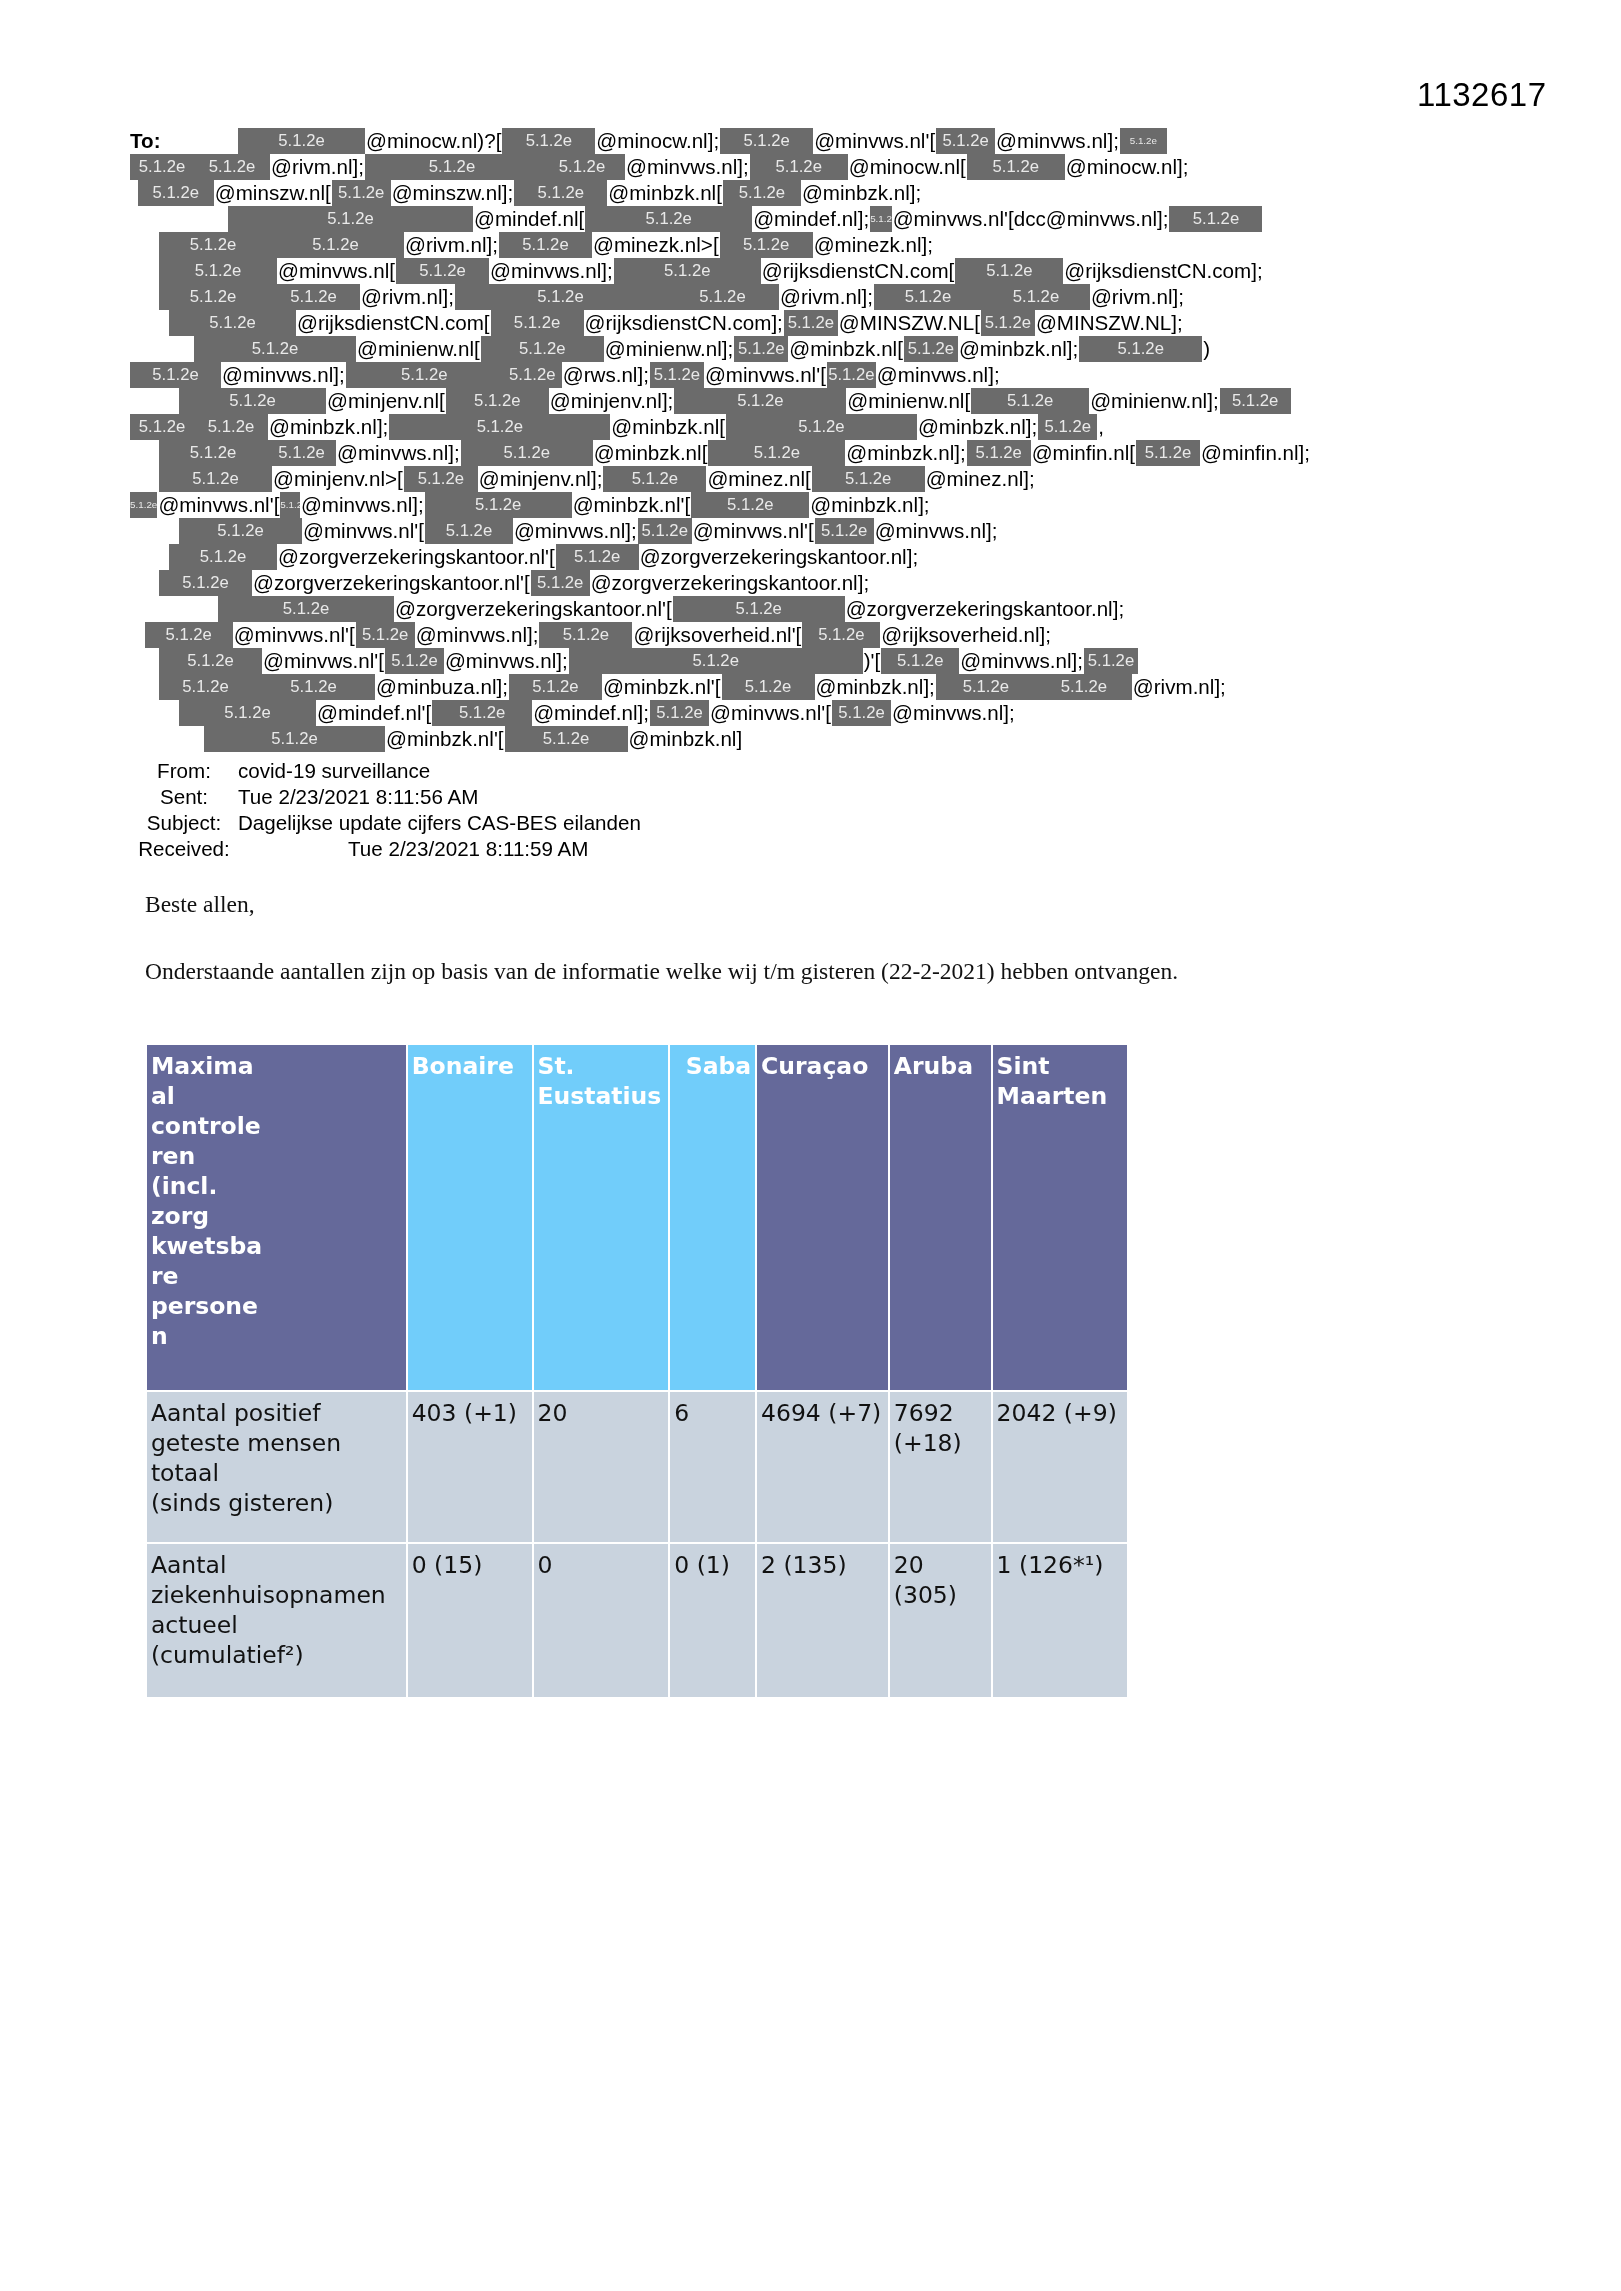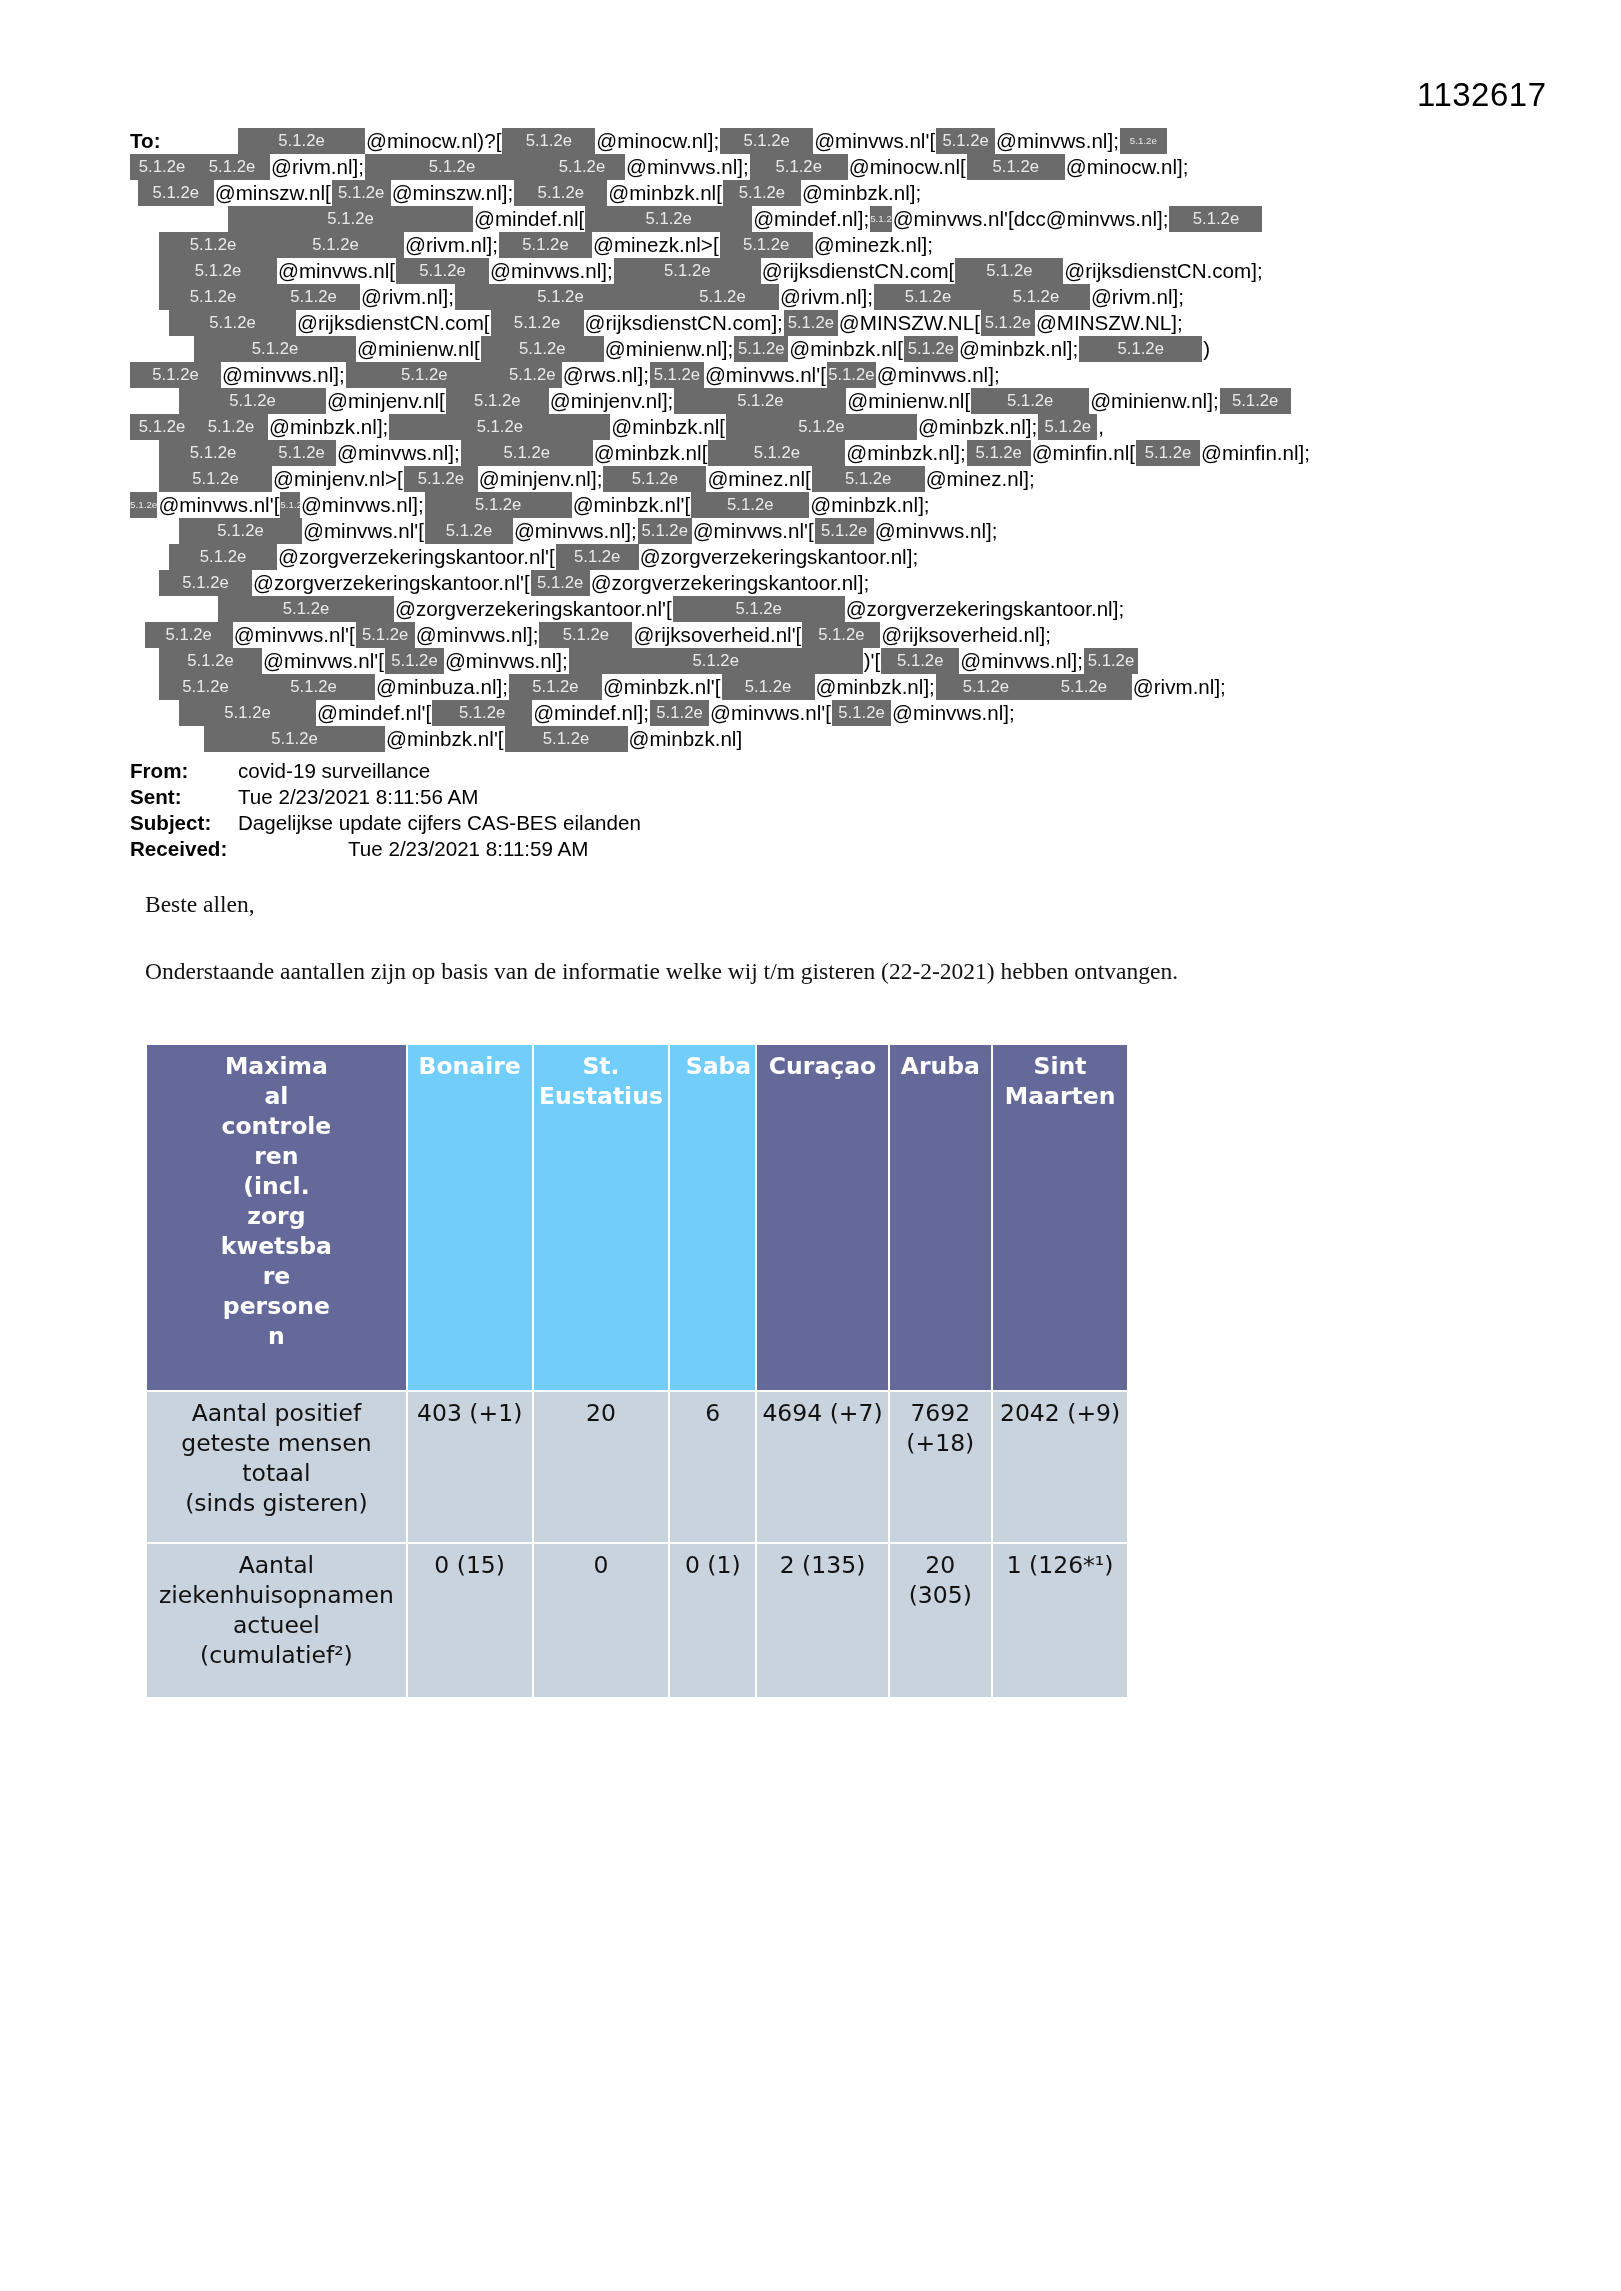--- a/index.html
+++ b/index.html
@@ -9,29 +9,29 @@
   .to-block { position: absolute; top: 128px; left: 130px; width: 1372px; }
   .to-line { height: 26px; line-height: 26px; white-space: nowrap; font-size: 20.6px; font-family: "Liberation Sans", sans-serif; position: relative; }
   .to-line span { display: inline-block; vertical-align: top; height: 26px; }
   .lbl { font-weight: bold; width: 108px; }
   .red { background: #6b6b6b; color: #e9e9e9; text-align: center; font-size: 16.7px; }
   .red.small { font-size: 9.8px; }
   .addr { background: #fff; color: #000; padding: 0 1px; }
 
   .headers { position: absolute; top: 758px; left: 130px; font-size: 20.6px; line-height: 26px; font-family: "Liberation Sans", sans-serif; }
   .hrow { display: flex; }
-  .hlabel { font-weight: bold; width: 108px; }
+  .hlabel { font-weight: normal; width: 108px; text-align: center; }
   .hval.received { margin-left: 110px; }
 
   .body-text { position: absolute; top: 887px; left: 145px; width: 1372px; font-family: Liberation Serif, serif; font-size: 23.5px; color: #111; }
   .greet { margin: 0; height: 34px; line-height: 34px; }
   .para { margin: 35px 0 0 0; line-height: 31px; width: 1284px; }
 
   table.data { position: absolute; top: 1043px; left: 145px; border-collapse: collapse; font-family: "DejaVu Sans", sans-serif; }
-  table.data th, table.data td { border: 2.9px solid #ffffff; vertical-align: top; padding: 5.9px 3.9px 0 3.9px; text-align: center; }
+  table.data th, table.data td { border: 2.9px solid #ffffff; vertical-align: top; padding: 5.9px 3.9px 0 3.9px; text-align: left; }
   table.data th { color: #ffffff; font-weight: bold; font-size: 23.5px; line-height: 30px; }
   th.dark { background: #65699a; }
   th.light { background: #71cdfa; }
   td { font-size: 23.5px; line-height: 30px; color: #111; font-weight: normal; }
   tr.r-dark td { background: #c9d3de; }
   tr.r-light td { background: #e4e8ee; }
   td.rowlabel { padding-left: 13.7px; }
   th.corner { padding-left: 13.7px; }
   .no-r { border-right: none !important; }
 </style>

